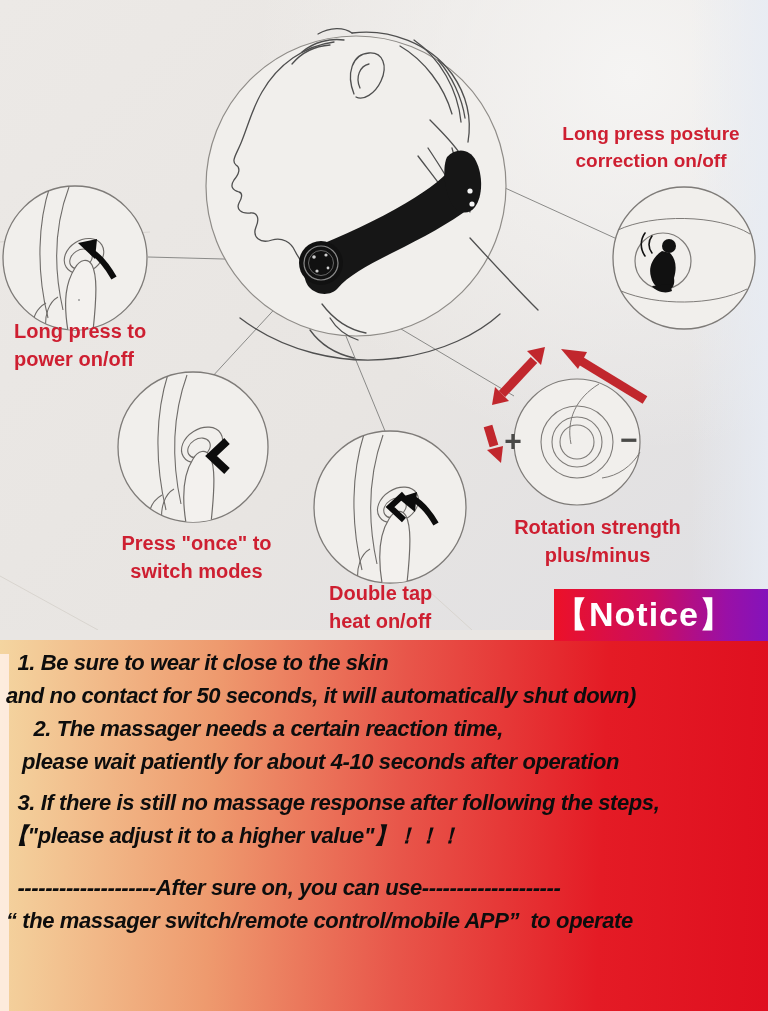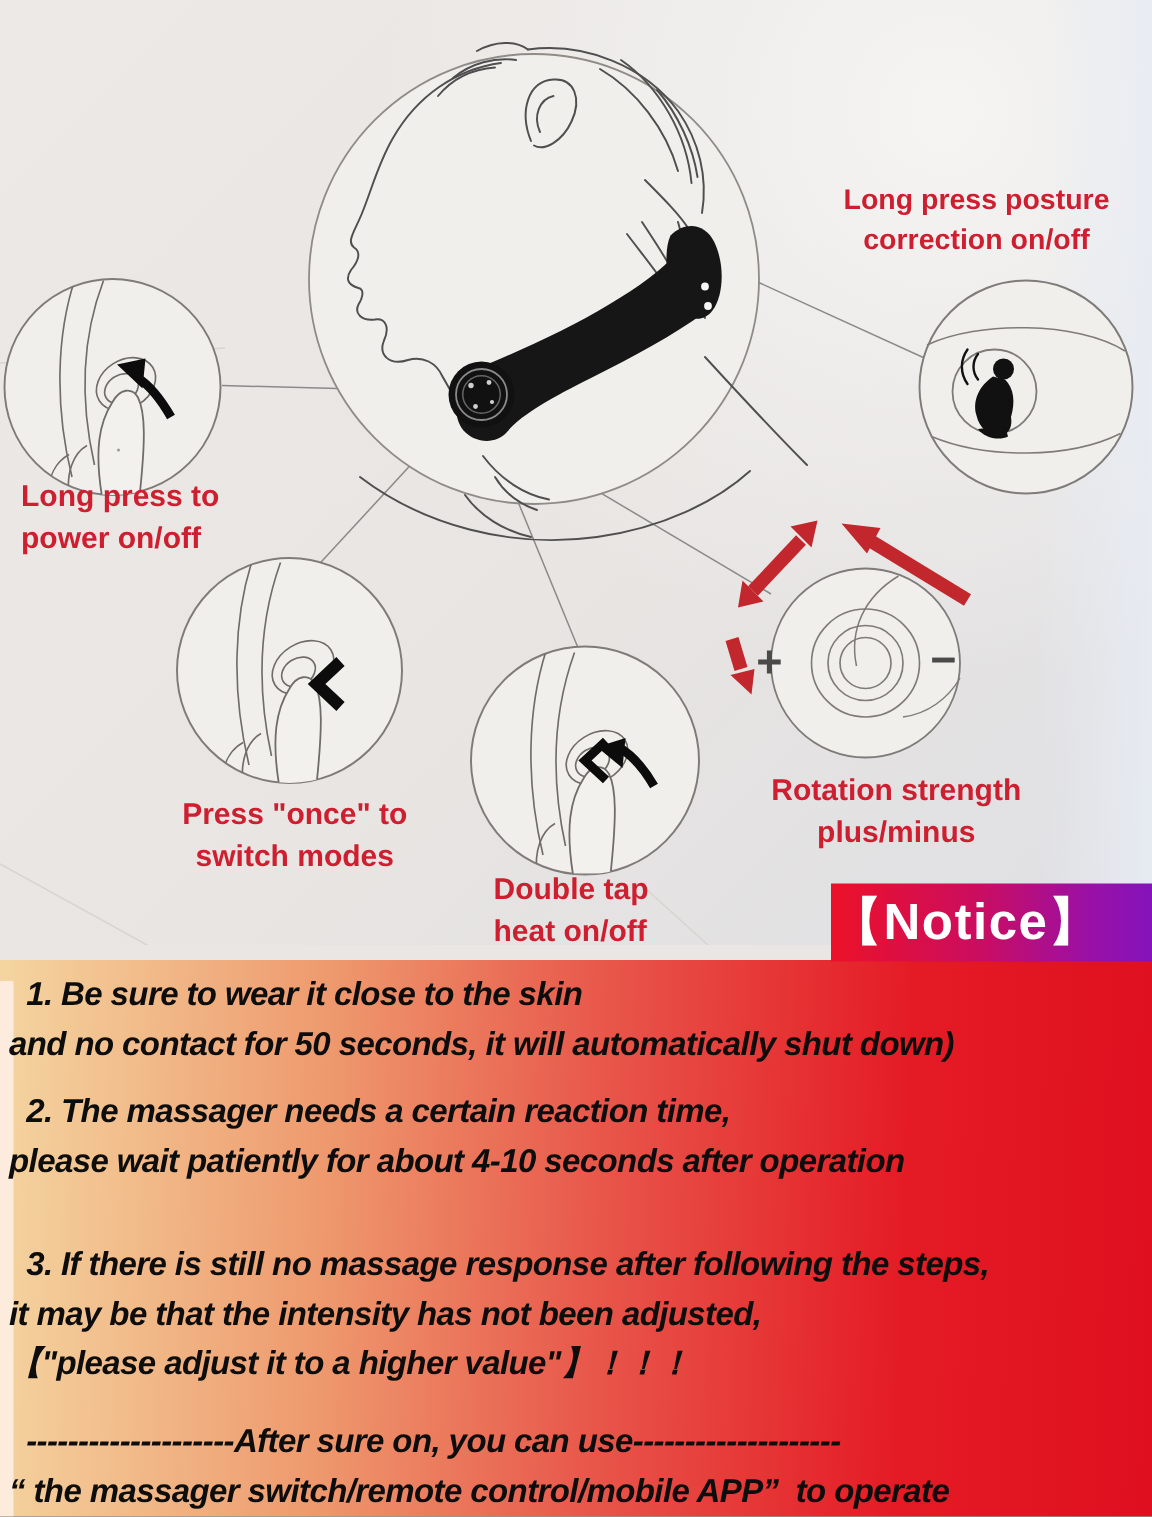--- a/index.html
+++ b/index.html
@@ -43,22 +43,22 @@
   }
   .edge-strip{
     position:absolute;left:0;top:14px;width:9px;height:369px;
     background:rgba(255,241,236,.8);
   }
   .nline{
     white-space:pre;font-weight:700;font-size:22px;line-height:33px;
     color:#0d0d0d;padding-left:6px;letter-spacing:-0.4px;
   }
   .para{position:relative;}
-  .para.p2{margin-top:12px;}
-  .para.p3{margin-top:36px;}
+  .para.p2{margin-top:0;padding-left:16px;}
+  .para.p3{margin-top:8px;}
   .para.p4{margin-top:19px;}
 </style>
 </head>
 <body>
 
 <div class="page">
 
   <div class="diagram">
     <svg width="768" height="630" viewBox="0 0 768 630">
       <defs>
@@ -229,21 +229,20 @@
     <div class="para p1">
       <div class="nline">  1. Be sure to wear it close to the skin</div>
       <div class="nline">and no contact for 50 seconds, it will automatically shut down)</div>
     </div>
     <div class="para p2">
       <div class="nline">  2. The massager needs a certain reaction time,</div>
       <div class="nline">please wait patiently for about 4-10 seconds after operation</div>
     </div>
     <div class="para p3">
       <div class="nline">  3. If there is still no massage response after following the steps,</div>
-      <div class="nline">it may be that the intensity has not been adjusted,</div>
       <div class="nline">【"please adjust it to a higher value"】！！！</div>
     </div>
     <div class="para p4">
       <div class="nline">  --------------------After sure on, you can use--------------------</div>
       <div class="nline">“ the massager switch/remote control/mobile APP”  to operate</div>
     </div>
   </div>
 
 </div>
 

